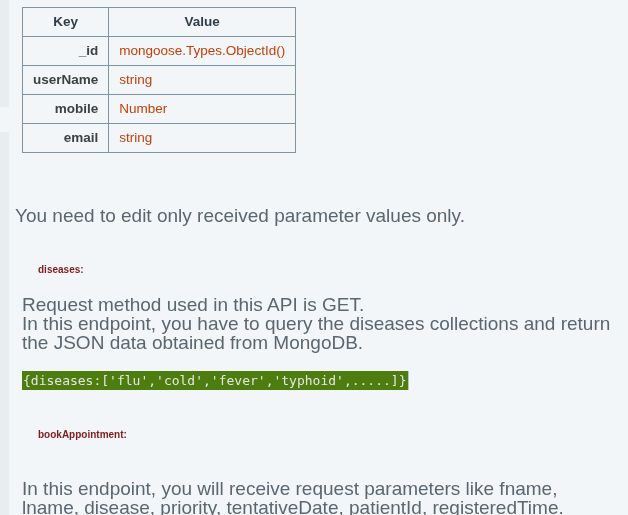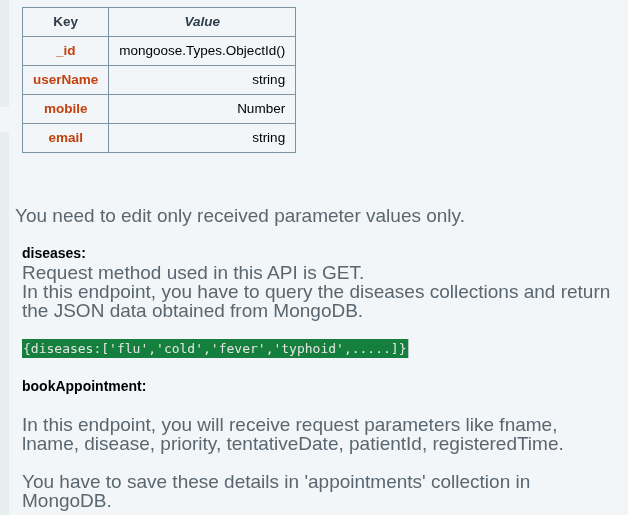--- a/index.html
+++ b/index.html
@@ -59,63 +59,63 @@
     vertical-align: middle;
     white-space: nowrap;
   }
   .schema-table th {
     font-weight: bold;
     color: #2f3d4a;
     text-align: center;
   }
   .schema-table td.k {
     font-weight: bold;
-    color: #c2410c;
-    text-align: center;
+    color: #404040;
+    text-align: right;
     width: 79px;
   }
   .schema-table td.v {
     font-weight: normal;
-    color: #000000;
-    text-align: right;
+    color: #c2410c;
+    text-align: left;
     width: 162px;
   }
   .schema-table th.col-key   { width: 79px; }
-  .schema-table th.col-value { width: 162px; font-style: italic; }
+  .schema-table th.col-value { width: 162px; }
 
   
   .para {
     color: #5a6670;
     font-size: 19px;
     line-height: 19px;
     margin: 0;
   }
   .para.flowed {
     padding-top: 200px;
     margin-left: 0;
   }
   .section-head {
-    color: #000000;
+    color: #7f1d1d;
     font-weight: bold;
-    font-size: 14px;
+    font-size: 10px;
     line-height: 19px;
-    margin: 0;
+    margin: 16px;
   }
   .blk {
     clear: both;
     padding-left: 7px;
   }
   .gap-lg { height: 19px; }
   .gap-md { height: 14px; }
   .gap-sm { height: 5px; }
 
   
   .code-block {
     display: inline-block;
-    background: #15803d;
+    background: #4d7c0f;
     color: #e6e6e6;
     font-family: "DejaVu Sans Mono", "Liberation Mono", monospace;
     font-size: 13px;
     line-height: 19px;
     padding: 0 1px;
     white-space: pre;
     letter-spacing: 0px;
     border-right: 1px solid #b9c4cb;
   }
 </style>

